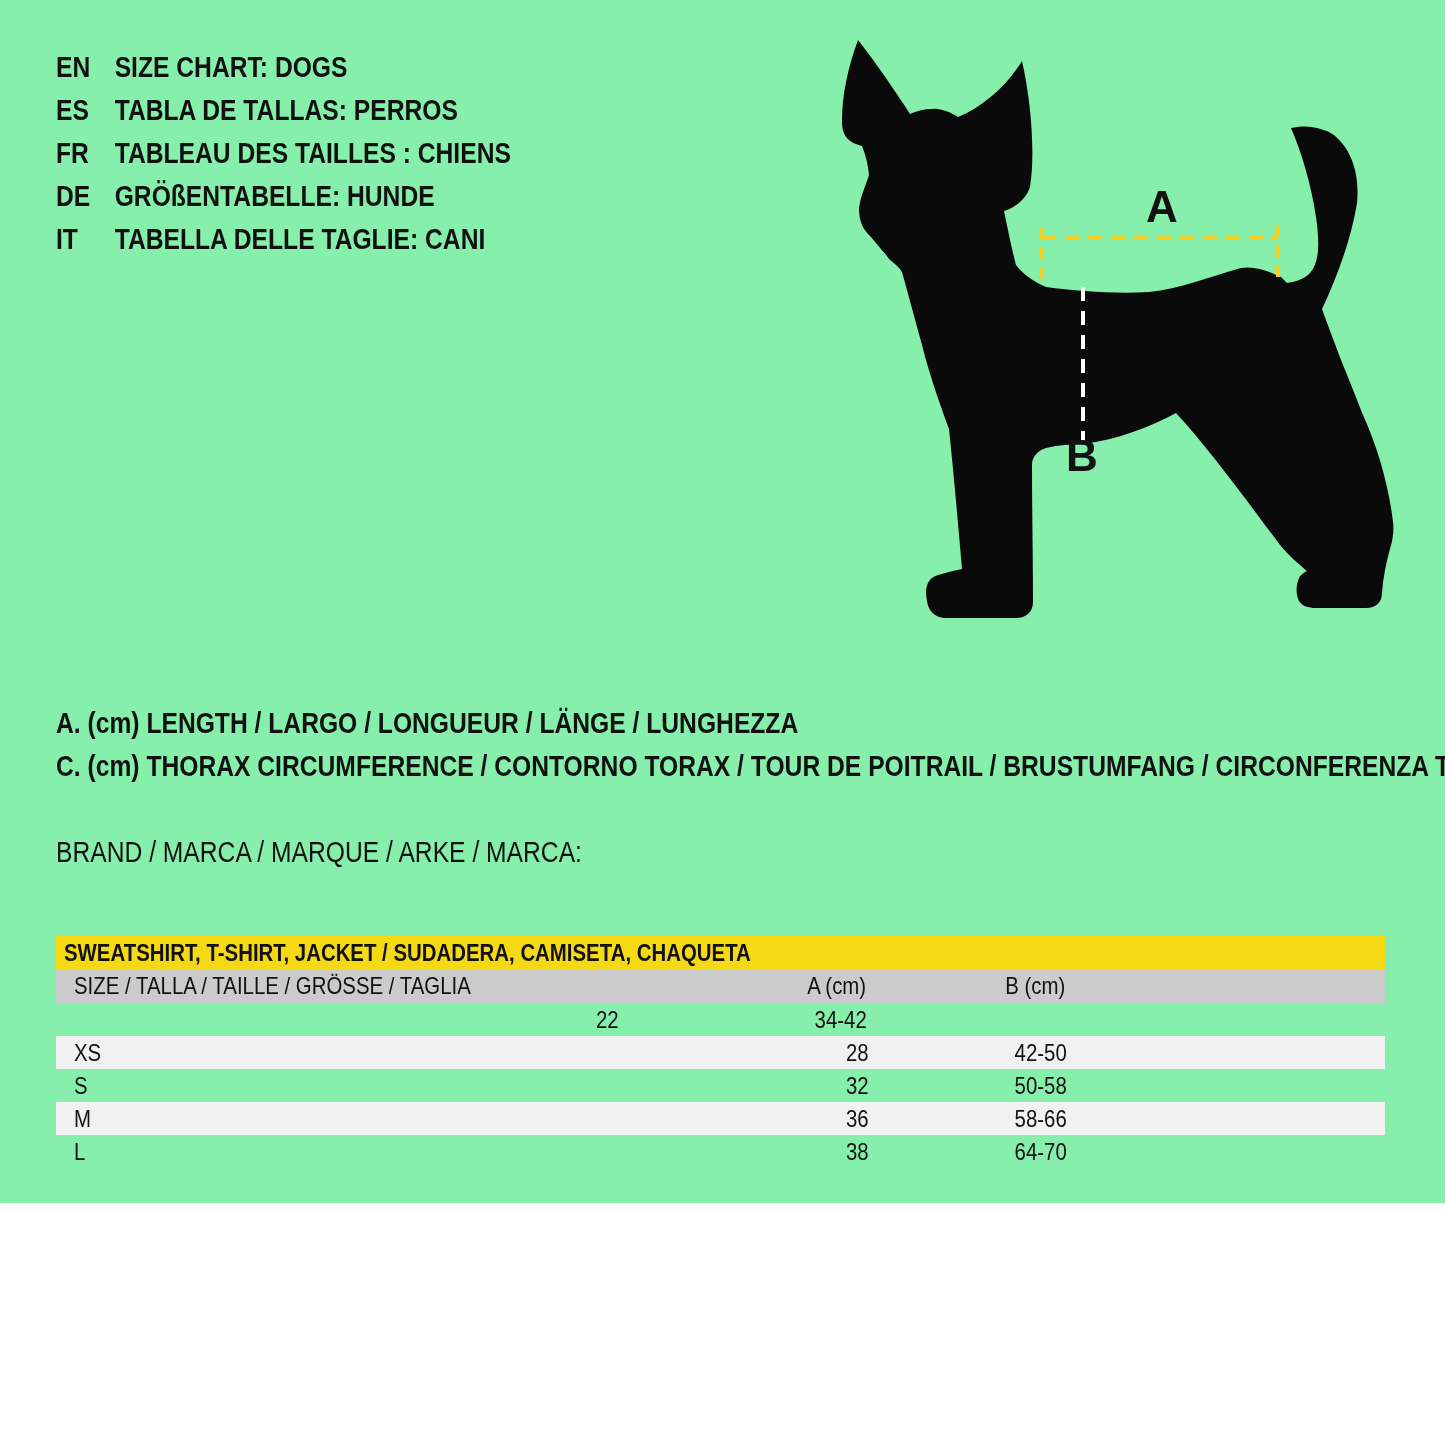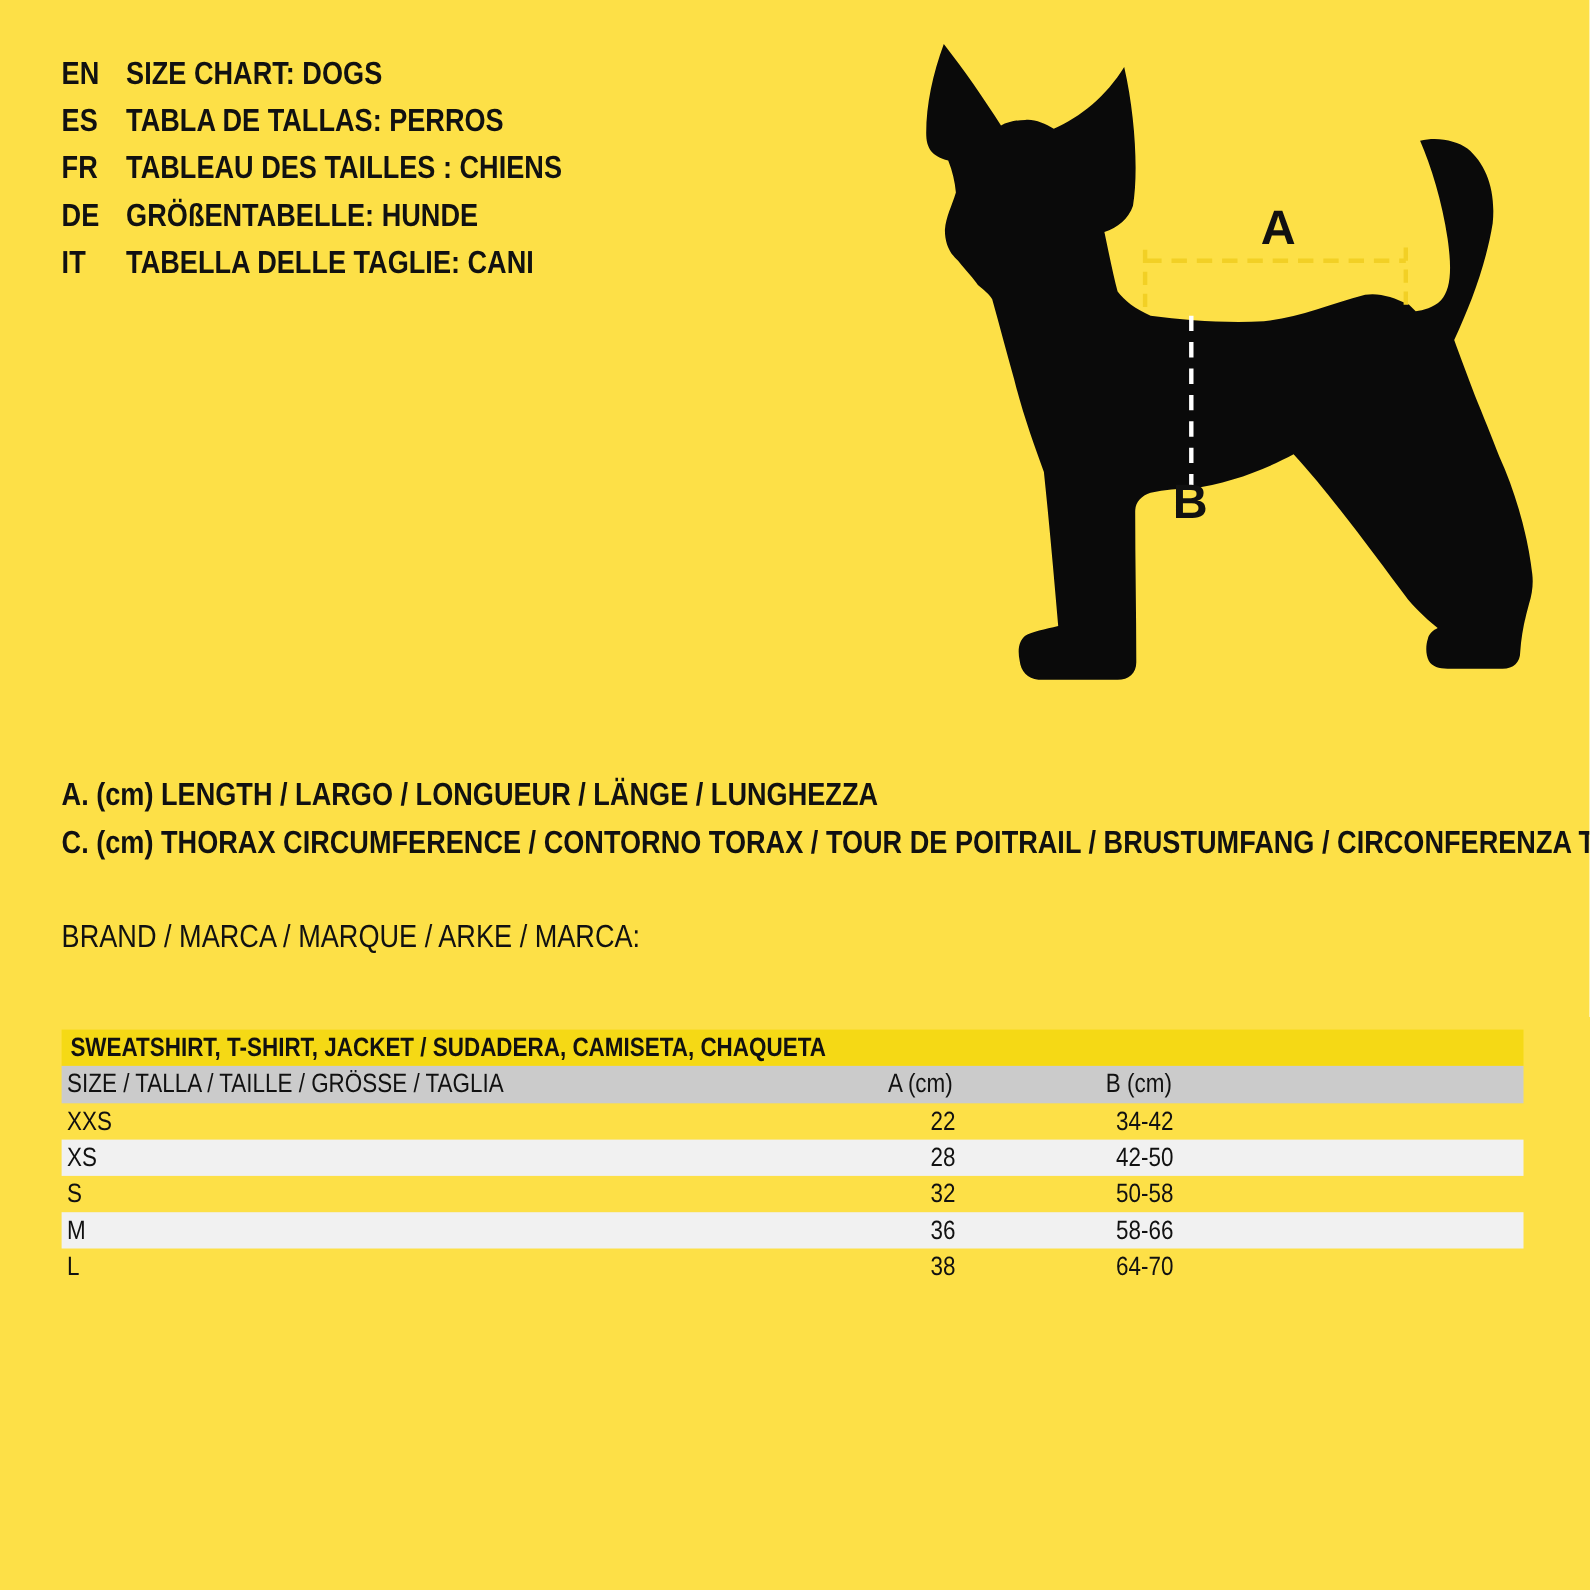--- a/index.html
+++ b/index.html
@@ -1,16 +1,16 @@
 <!DOCTYPE html>
 <html><head>
 <meta charset="utf-8">
 <style>
   html,body{margin:0;padding:0;background:#ffffff;}
-  .page{position:relative;width:1445px;height:1445px;background:#fde047;overflow:hidden;
+  .page{position:relative;width:1445px;height:1203px;background:#86efac;overflow:hidden;
         font-family:"Liberation Sans","DejaVu Sans",sans-serif;color:#111;}
 
   
   .sx{display:inline-block;transform:scaleX(0.85);transform-origin:0 50%;white-space:nowrap;}
   .sxc{display:inline-block;transform:scaleX(0.85);transform-origin:50% 50%;white-space:nowrap;}
 
   
   .lang{position:absolute;top:46px;left:56px;font-size:29px;font-weight:700;line-height:43px;}
   .lang-row{display:flex;}
   .lang-code{width:69px;flex:0 0 69px;}
@@ -24,21 +24,21 @@
   .defs{position:absolute;top:702px;left:56px;font-size:29px;font-weight:700;line-height:43px;}
   .brand{position:absolute;top:831px;left:56px;font-size:29px;font-weight:400;line-height:43px;}
 
   
   .sizetable{position:absolute;top:936px;left:56px;width:1329px;font-size:24px;}
   .yhead{background:#F5D915;padding-left:8px;font-weight:700;}
   .yhead div{line-height:33px;height:33px;}
   .trow{display:grid;grid-template-columns:565px 250px 200px 1fr;align-items:center;height:33px;}
   .thead-gray{background:#CBCBCB;height:34px;}
   .row-alt{background:#F1F1F1;}
-  .c1{padding-left:5px;text-align:left;}
+  .c1{padding-left:18px;text-align:left;}
   .c2,.c3{text-align:right;}
 </style>
 </head>
 <body>
 
 <div class="page">
 
   <section class="lang">
     <span class="sx">
       <div class="lang-row">
@@ -144,21 +144,20 @@
       <div><span class="sx">SWEATSHIRT, T-SHIRT, JACKET / SUDADERA, CAMISETA, CHAQUETA</span></div>
     </div>
     <div class="trow thead-gray">
       <div class="c1"><span class="sx">SIZE / TALLA / TAILLE / GRÖSSE / TAGLIA</span></div>
       <div class="c2"><span class="sxc">A (cm)</span></div>
       <div class="c3"><span class="sxc">B (cm)</span></div>
       <div></div>
     </div>
 
     <div class="trow">
-      <div class="c1"><span class="sx">XXS</span></div>
       <div class="c2"><span class="sxc">22</span></div>
       <div class="c3"><span class="sxc">34-42</span></div>
       <div></div>
     </div>
     <div class="trow row-alt">
       <div class="c1"><span class="sx">XS</span></div>
       <div class="c2"><span class="sxc">28</span></div>
       <div class="c3"><span class="sxc">42-50</span></div>
       <div></div>
     </div>

